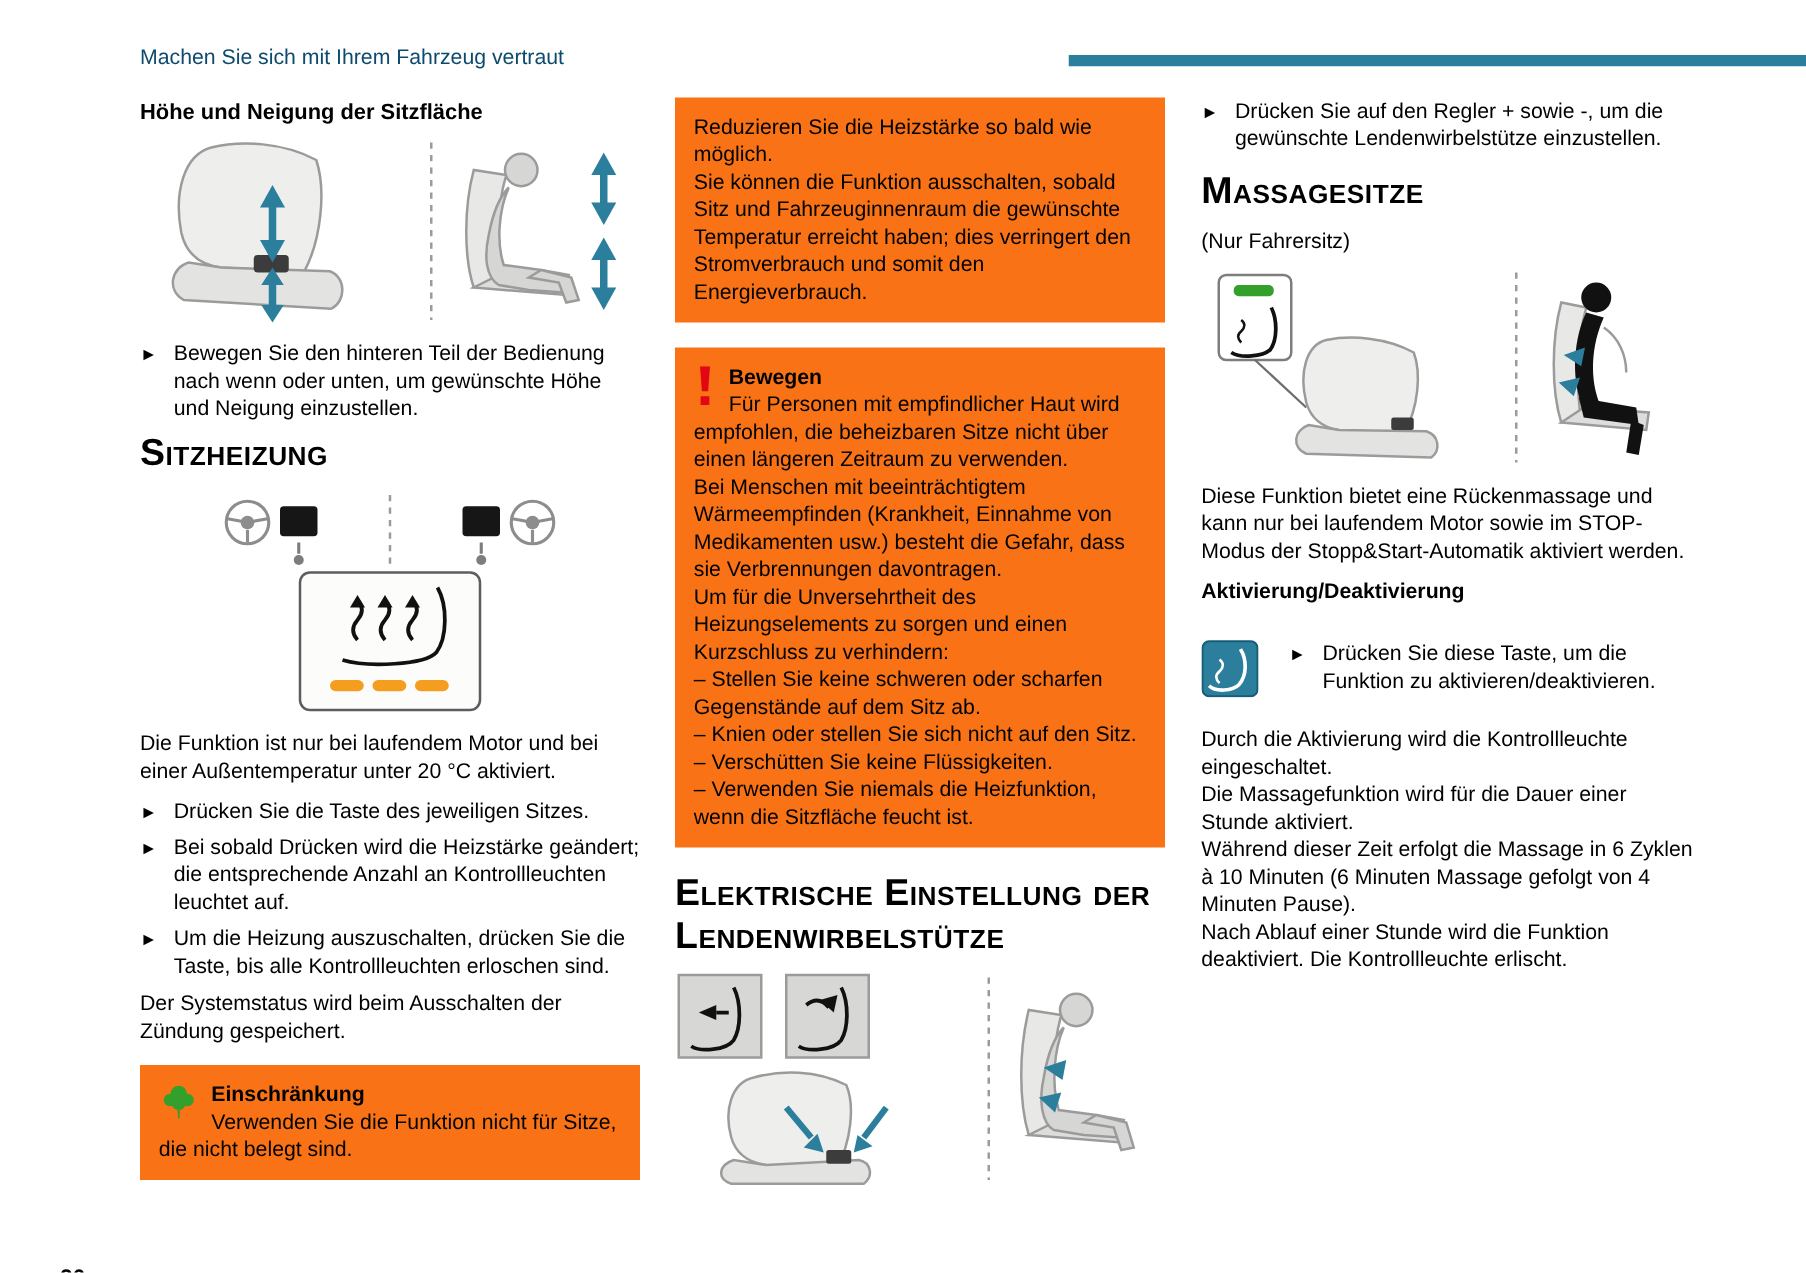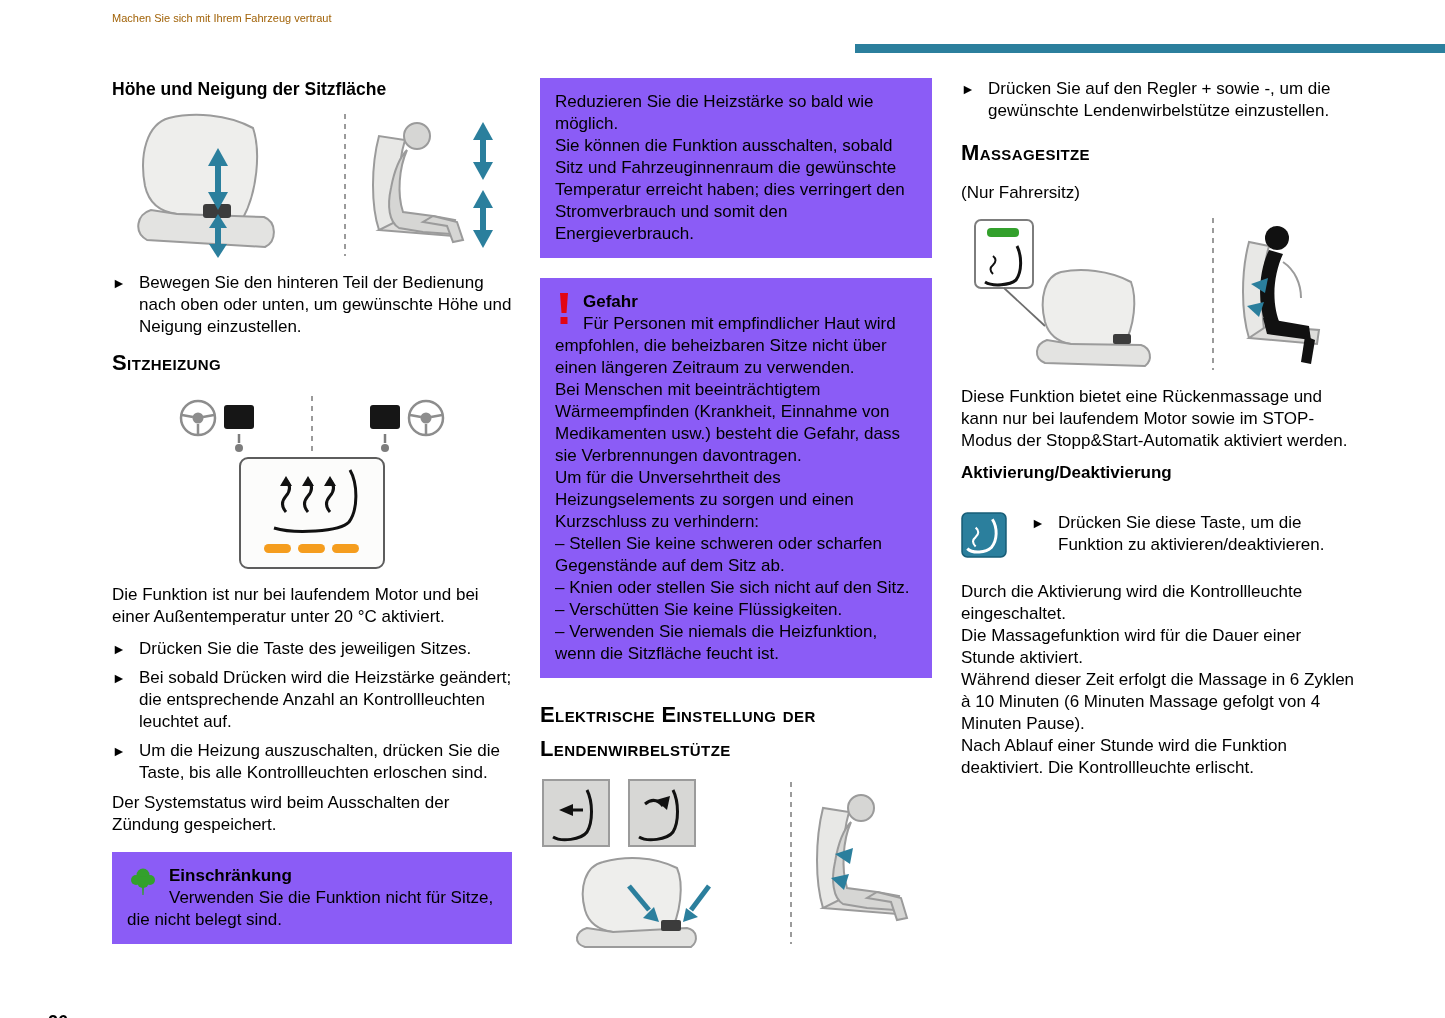--- a/index.html
+++ b/index.html
@@ -1,35 +1,35 @@
 <!DOCTYPE html>
 <html><head>
 <meta charset="utf-8">
 <style>
   html,body{margin:0;padding:0}
   body{
     width:1445px;height:1018px;position:relative;overflow:hidden;
     background:#ffffff;color:#000;
     font-family:"Liberation Sans","DejaVu Sans",sans-serif;font-size:17px;
   }
-  .running-head{position:absolute;left:112px;top:12px;font-size:11px;color:#a16207}
+  .running-head{position:absolute;left:112px;top:36px;font-size:17px;color:#0c4a6e}
   .accent-bar{position:absolute;left:855px;top:44px;width:590px;height:9px;background:#2b7f9d}
   .col{position:absolute;top:78px}
   #col1{left:112px;width:400px}
   #col2{left:540px;width:392px}
   #col3{left:961px;width:397px}
   .sec-title{font-size:17.5px;font-weight:bold;margin:0 0 10px;line-height:22px}
-  .big-title{font-variant:small-caps;font-weight:bold;font-size:22px;line-height:34px;letter-spacing:.4px;margin:6px 0 12px}
+  .big-title{font-variant:small-caps;font-weight:bold;font-size:30px;line-height:34px;letter-spacing:.4px;margin:6px 0 12px}
   p{margin:10px 0 10px;line-height:22px}
   .pre{white-space:pre-line}
   .bullet{display:flex;margin:0 0 7px;line-height:22px}
   .bullet .tri{flex:0 0 27px;font-size:14px;line-height:22px}
   .bullet .btxt{flex:1}
   figure{margin:2px 0 12px;display:flex;justify-content:center}
-  .graybox{background:#8b5cf6;padding:13px 15px;line-height:22px}
+  .graybox{background:#f97316;padding:13px 15px;line-height:22px}
   .graybox .box-icon{float:left;margin:2px 12px 2px 2px}
   .graybox .box-title{font-weight:bold;display:block}
   .subhead{font-weight:bold;margin:4px 0 28px;line-height:22px}
   .btn-row{display:flex;gap:24px;align-items:flex-start;margin:12px 0 18px}
   .btn-row .bullet{margin:0}
   .pagenum{position:absolute;left:48px;top:1012px;font-weight:bold;font-size:18px}
   .mt8{margin-top:8px}.mt14{margin-top:14px}.mt18{margin-top:16px}.mb20{margin-bottom:20px}
 </style>
 </head>
 <body>
@@ -74,21 +74,21 @@
             <polygon points="366,70 356,52 376,52"></polygon>
           <polygon points="366,80 356,98 376,98"></polygon>
             <rect x="363" y="96" width="6" height="26"></rect>
             <polygon points="366,138 356,120 376,120"></polygon>
         </g>
       </svg>
     </figure>
 
     <div class="bullet">
       <span class="tri">►</span>
-      <span class="btxt">Bewegen Sie den hinteren Teil der Bedienung nach oben oder unten, um gewünschte Höhe und Neigung einzustellen.</span>
+      <span class="btxt">Bewegen Sie den hinteren Teil der Bedienung nach wenn oder unten, um gewünschte Höhe und Neigung einzustellen.</span>
     </div>
 
     <h2 class="big-title mt8">Sitzheizung</h2>
 
     <figure>
       <svg width="300" height="180" viewBox="0 0 300 180">
         <g stroke="#8d8d8d" stroke-width="2.5" fill="none">
           <circle cx="36" cy="26" r="17"></circle>
             <circle cx="36" cy="26" r="5.5" fill="#8d8d8d" stroke="none"></circle>
           <path d="M20,23 L31,25 M52,23 L41,25 M36,32 L36,42"></path>
@@ -166,21 +166,21 @@
 Sie können die Funktion ausschalten, sobald Sitz und Fahrzeuginnenraum die gewünschte Temperatur erreicht haben; dies verringert den Stromverbrauch und somit den Energieverbrauch.</span>
     </div>
 
     <div class="graybox mb20">
       <span class="box-icon">
         <svg width="14" height="32" viewBox="0 0 14 32">
           <path d="M3,0 h8 l-1.5,20 h-5 Z" fill="#e30613"></path>
           <rect x="3.5" y="24" width="7" height="7" fill="#e30613"></rect>
         </svg>
       </span>
-      <span class="box-title">Gefahr</span>
+      <span class="box-title">Bewegen</span>
       <span class="pre">Für Personen mit empfindlicher Haut wird empfohlen, die beheizbaren Sitze nicht über einen längeren Zeitraum zu verwenden.
 Bei Menschen mit beeinträchtigtem Wärmeempfinden (Krankheit, Einnahme von Medikamenten usw.) besteht die Gefahr, dass sie Verbrennungen davontragen.
 Um für die Unversehrtheit des Heizungselements zu sorgen und einen Kurzschluss zu verhindern:
 – Stellen Sie keine schweren oder scharfen Gegenstände auf dem Sitz ab.
 – Knien oder stellen Sie sich nicht auf den Sitz.
 – Verschütten Sie keine Flüssigkeiten.
 – Verwenden Sie niemals die Heizfunktion, wenn die Sitzfläche feucht ist.</span>
     </div>
 
     <h2 class="big-title mt14">Elektrische Einstellung der Lendenwirbelstütze</h2>

